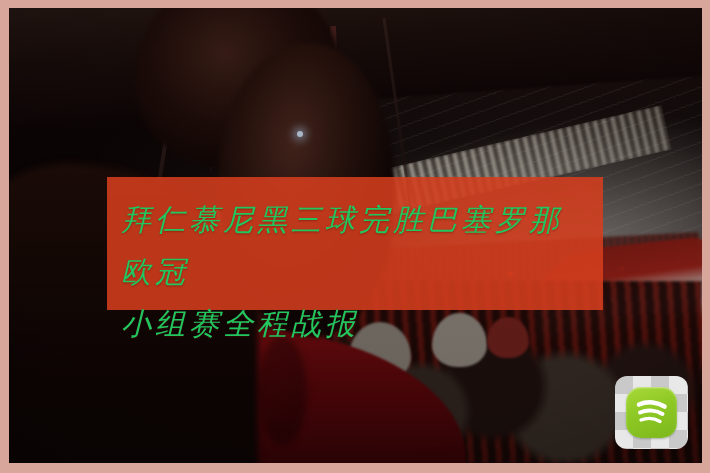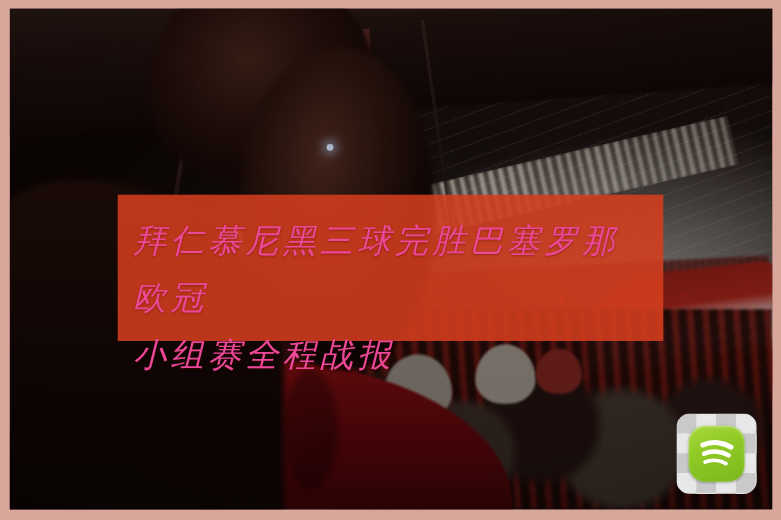--- a/index.html
+++ b/index.html
@@ -132,21 +132,21 @@
   .grade{position:absolute;inset:0;pointer-events:none;
         background:
           radial-gradient(120% 110% at 50% 46%, rgba(255,255,255,0) 40%, rgba(0,0,0,.45) 100%),
           linear-gradient(180deg, rgba(40,8,4,.18), rgba(10,0,0,.30));}
 
   
   #banner{position:absolute;left:98px;top:169px;width:496px;height:133px;
         background:rgba(212,62,30,.88);
         box-shadow:0 0 0 0 rgba(0,0,0,0);}
   #banner .title{position:absolute;left:14px;top:17px;right:8px;
-        color:#ec4899;font-size:30px;line-height:52px;letter-spacing:4px;
+        color:#22c55e;font-size:30px;line-height:52px;letter-spacing:4px;
         font-family:"DejaVu Sans","Liberation Sans",sans-serif;
         font-weight:400;font-style:italic;
         text-shadow:0 1px 2px rgba(90,12,2,.45);
         white-space:pre-line;}
 
   
   #app-icon{position:absolute;right:14px;bottom:14px;width:73px;height:73px;
         border-radius:12px;overflow:hidden;
         background-color:#c9c9c9;
         background-image:

